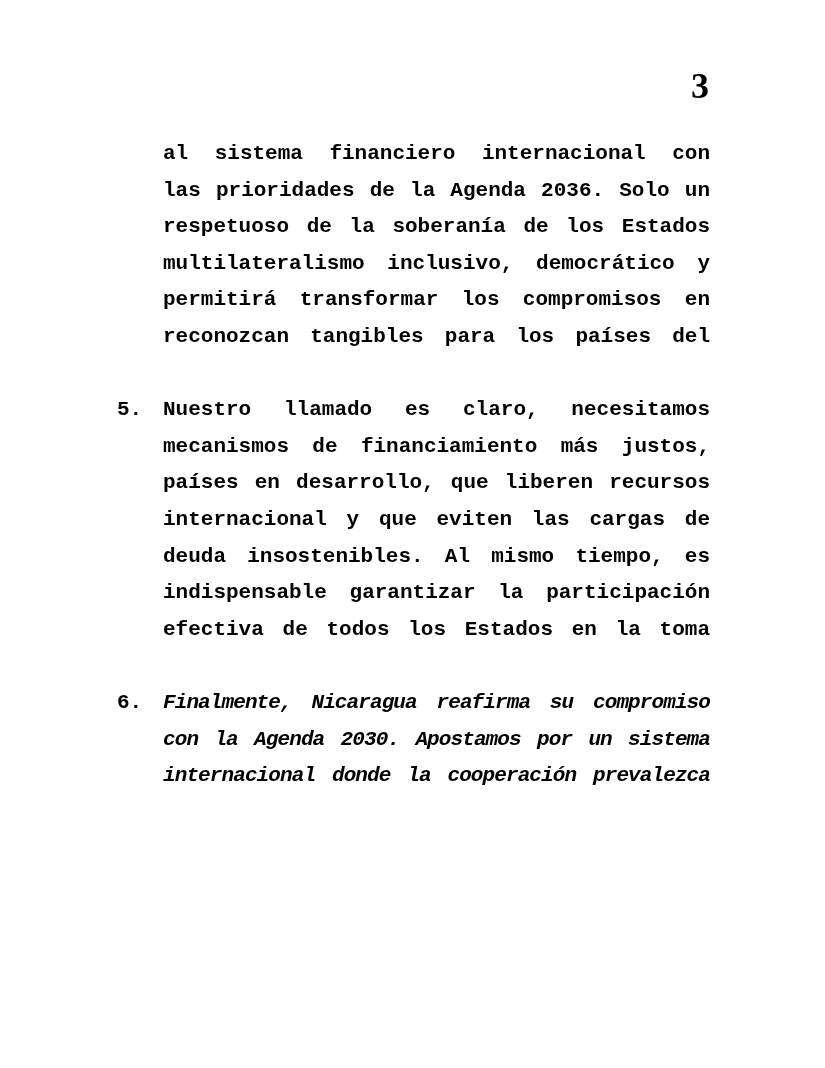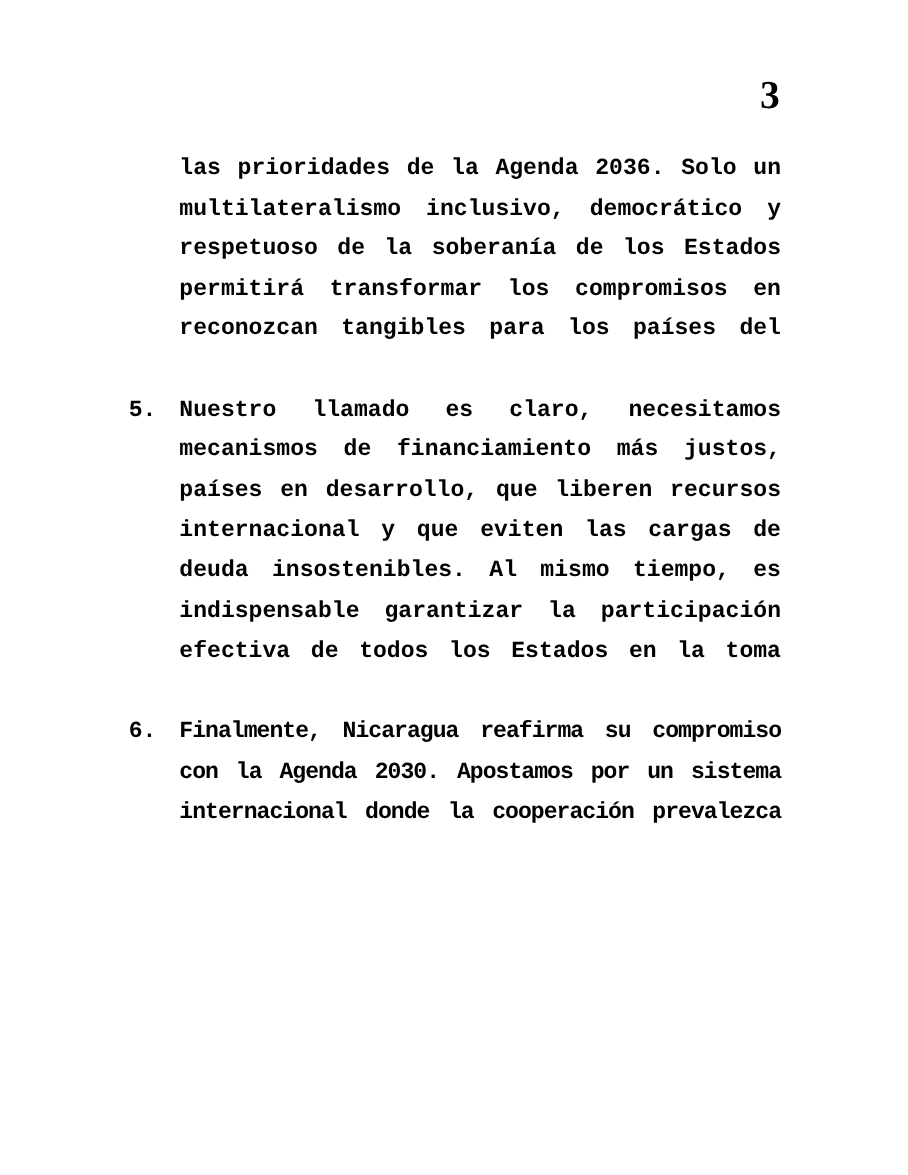--- a/index.html
+++ b/index.html
@@ -58,35 +58,37 @@
     color: #000000;
     text-align: justify;
     text-align-last: justify;
     white-space: normal;
   }
   .line.last {
     text-align-last: left;
   }
   .condensed .line {
     letter-spacing: -0.9px;
+    font-style: italic;
   }
 </style>
 </head>
 <body>
 
 <div class="page">
 
   <div class="page-number">3</div>
 
   <div class="content">
 
     <div class="para">
+      <div class="line">al sistema financiero internacional con</div>
       <div class="line">las prioridades de la Agenda 2036. Solo un</div>
+      <div class="line">respetuoso de la soberanía de los Estados</div>
       <div class="line">multilateralismo inclusivo, democrático y</div>
-      <div class="line">respetuoso de la soberanía de los Estados</div>
       <div class="line">permitirá transformar los compromisos en</div>
       <div class="line">reconozcan tangibles para los países del</div>
     </div>
 
     <div class="para">
       <div class="para-num">5.</div>
       <div class="line">Nuestro llamado es claro, necesitamos</div>
       <div class="line">mecanismos de financiamiento más justos,</div>
       <div class="line">países en desarrollo, que liberen recursos</div>
       <div class="line">internacional y que eviten las cargas de</div>

